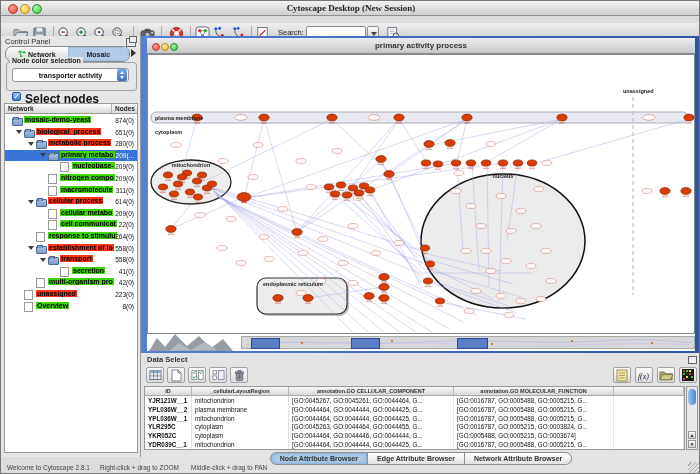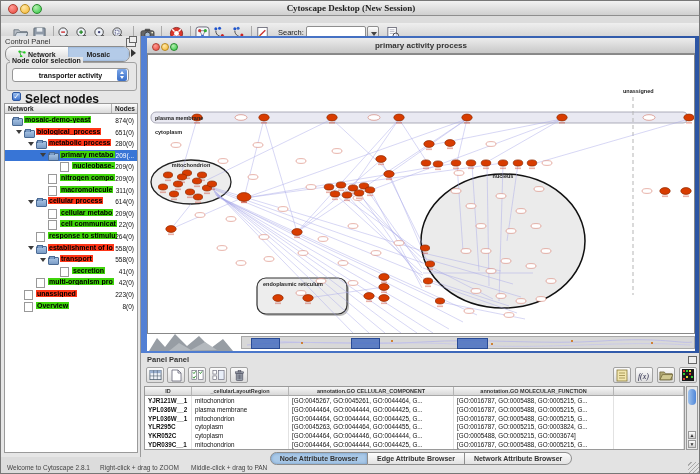--- a/index.html
+++ b/index.html
@@ -621,21 +621,21 @@
             <circle cx="410" cy="6" r="1" fill="#c60"></circle>
         </svg>
         <div class="nav-thumb" style="left:9px;width:27px"></div>
         <div class="nav-thumb" style="left:109px;width:27px"></div>
         <div class="nav-thumb" style="left:215px;width:29px"></div>
       </div>
     </div>
   </div>
 
   <div id="data-panel" class="abs">
-    <div id="dp-title" class="abs">Panel Panel</div>
+    <div id="dp-title" class="abs">Data Select</div>
     <div id="dp-float" class="abs"></div>
 
     <span class="dbtn" style="left:5px">
       <svg width="13" height="12" viewBox="0 0 14 12">
           <rect x="1" y="1" width="12" height="10" fill="#eef2f8" stroke="#456" stroke-width=".8"></rect>
           <rect x="1" y="1" width="12" height="3" fill="#9ab0d0"></rect>
           <line x1="5" y1="1" x2="5" y2="11" stroke="#456" stroke-width=".6"></line>
           <line x1="9" y1="1" x2="9" y2="11" stroke="#456" stroke-width=".6"></line>
           <line x1="1" y1="7" x2="13" y2="7" stroke="#456" stroke-width=".6"></line>
         </svg>

